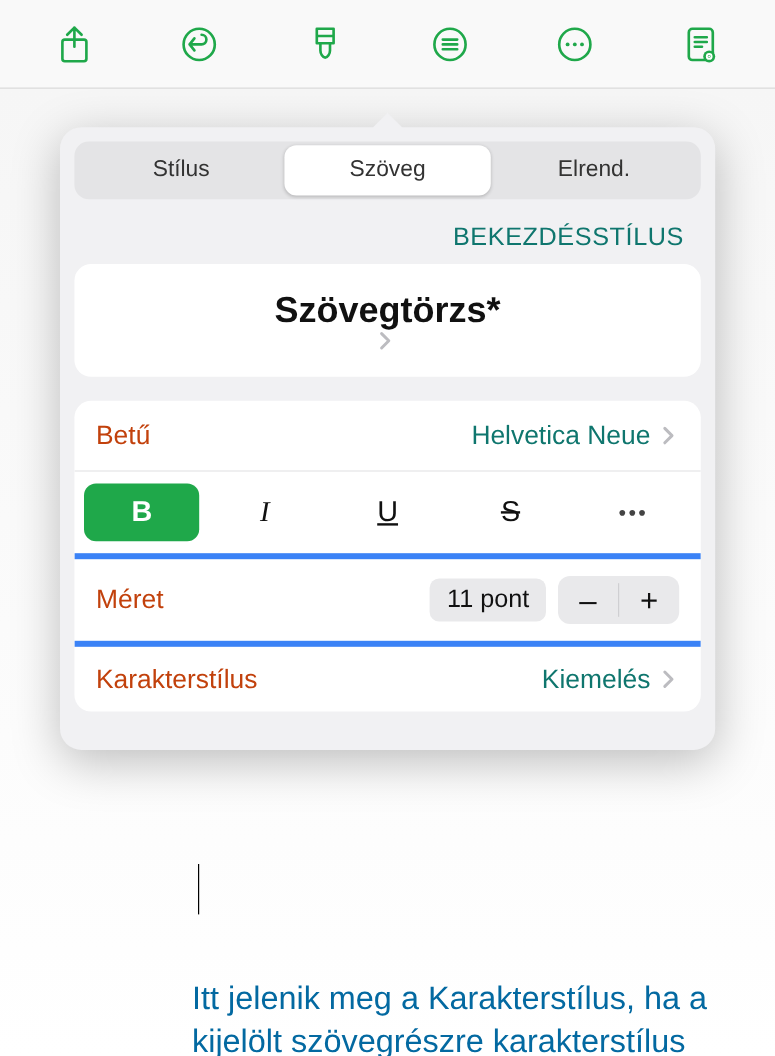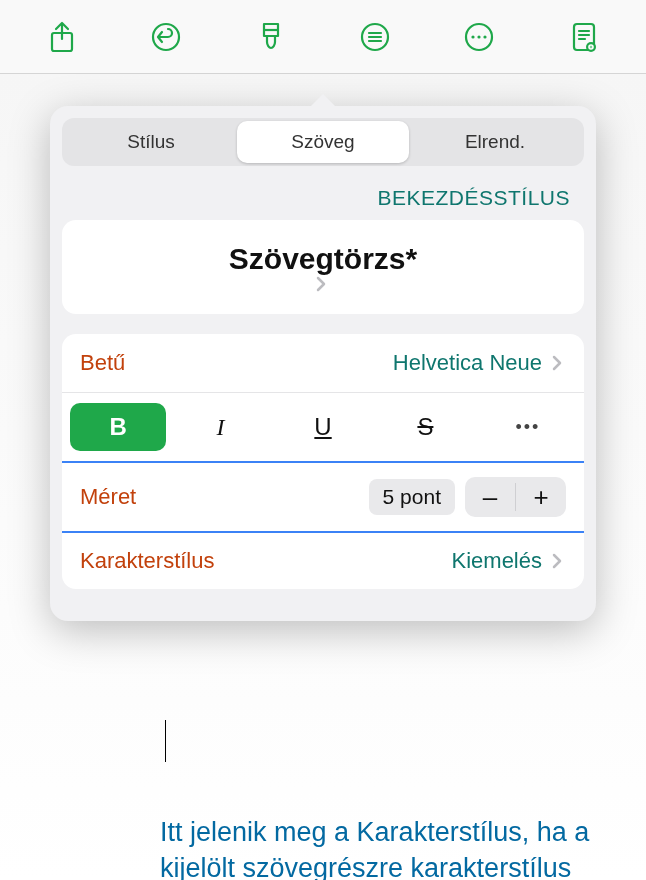--- a/index.html
+++ b/index.html
@@ -84,21 +84,21 @@
       background: #fff;
       border-radius: 14px;
       overflow: hidden;
       margin-bottom: 20px;
     }
     .row {
       display: flex;
       align-items: center;
       padding: 14px 18px;
       min-height: 58px;
-      border-top: 2px solid #3b82f6;
+      border-top: 5px solid #3b82f6;
     }
     .row:first-child { border-top: none; }
     .row-label {
       flex: 1;
       font-size: 22px;
       color: #c2410c;
     }
     .row-value {
       font-size: 22px;
       color: #0f766e;
@@ -296,21 +296,21 @@
     <div class="fmt-row">
       <div class="fmt-btn fmt-b active">B</div>
       <div class="fmt-btn fmt-i">I</div>
       <div class="fmt-btn fmt-u">U</div>
       <div class="fmt-btn fmt-s">S</div>
       <div class="fmt-btn" style="font-size:18px;letter-spacing:2px;color:#444">•••</div>
     </div>
 
     <div class="row">
       <div class="row-label">Méret</div>
-      <div class="size-pill">5 pont</div>
+      <div class="size-pill">11 pont</div>
       <div class="stepper">
         <div class="stepper-btn">–</div>
         <div class="stepper-divider"></div>
         <div class="stepper-btn">+</div>
       </div>
     </div>
 
 
     <div class="row">
       <div class="row-label">Karakterstílus</div>

